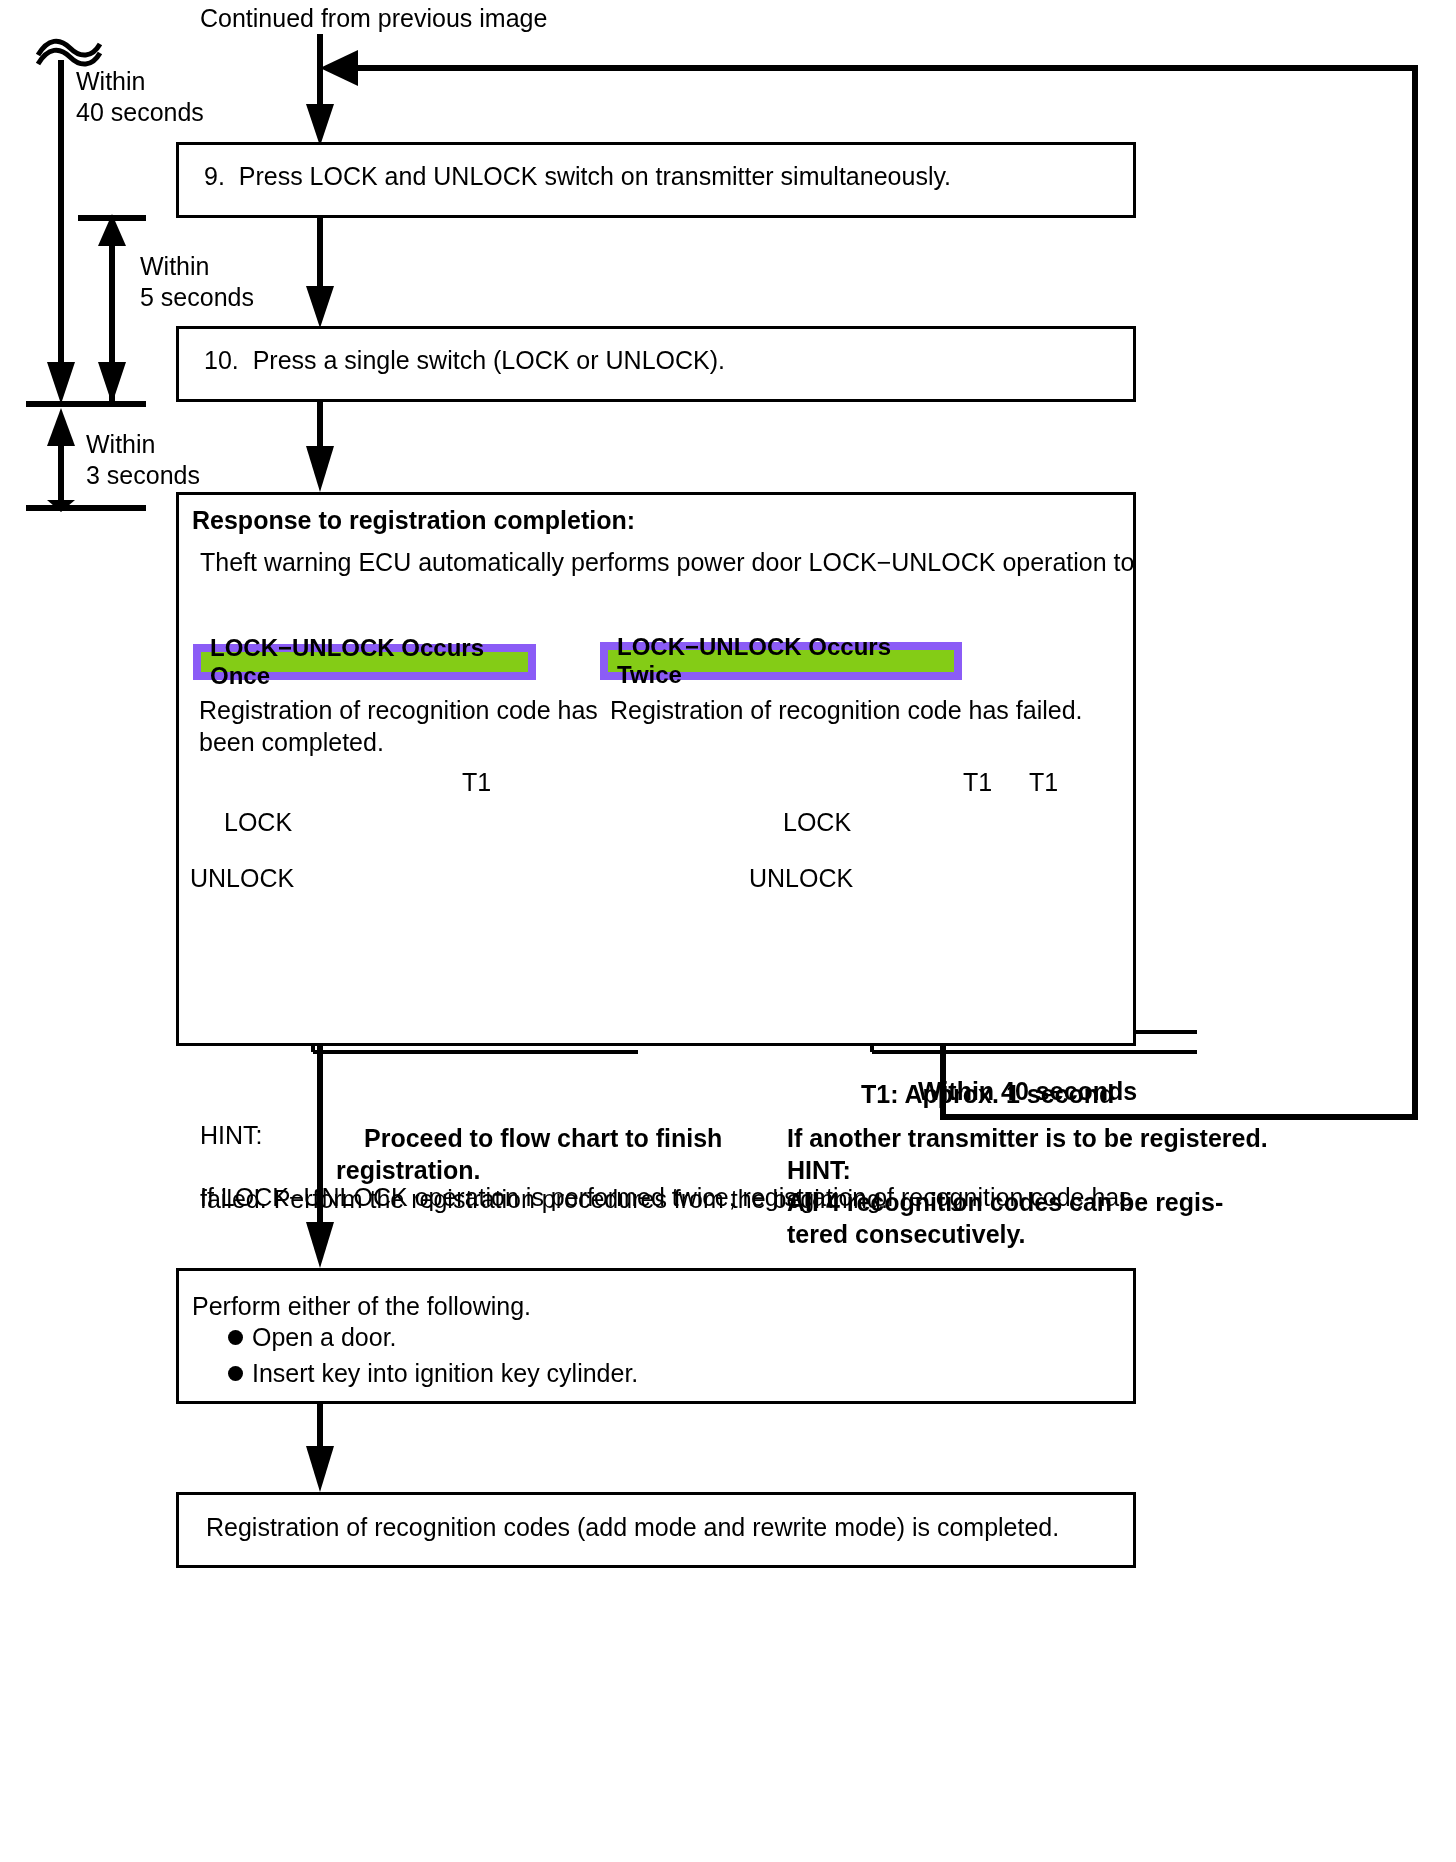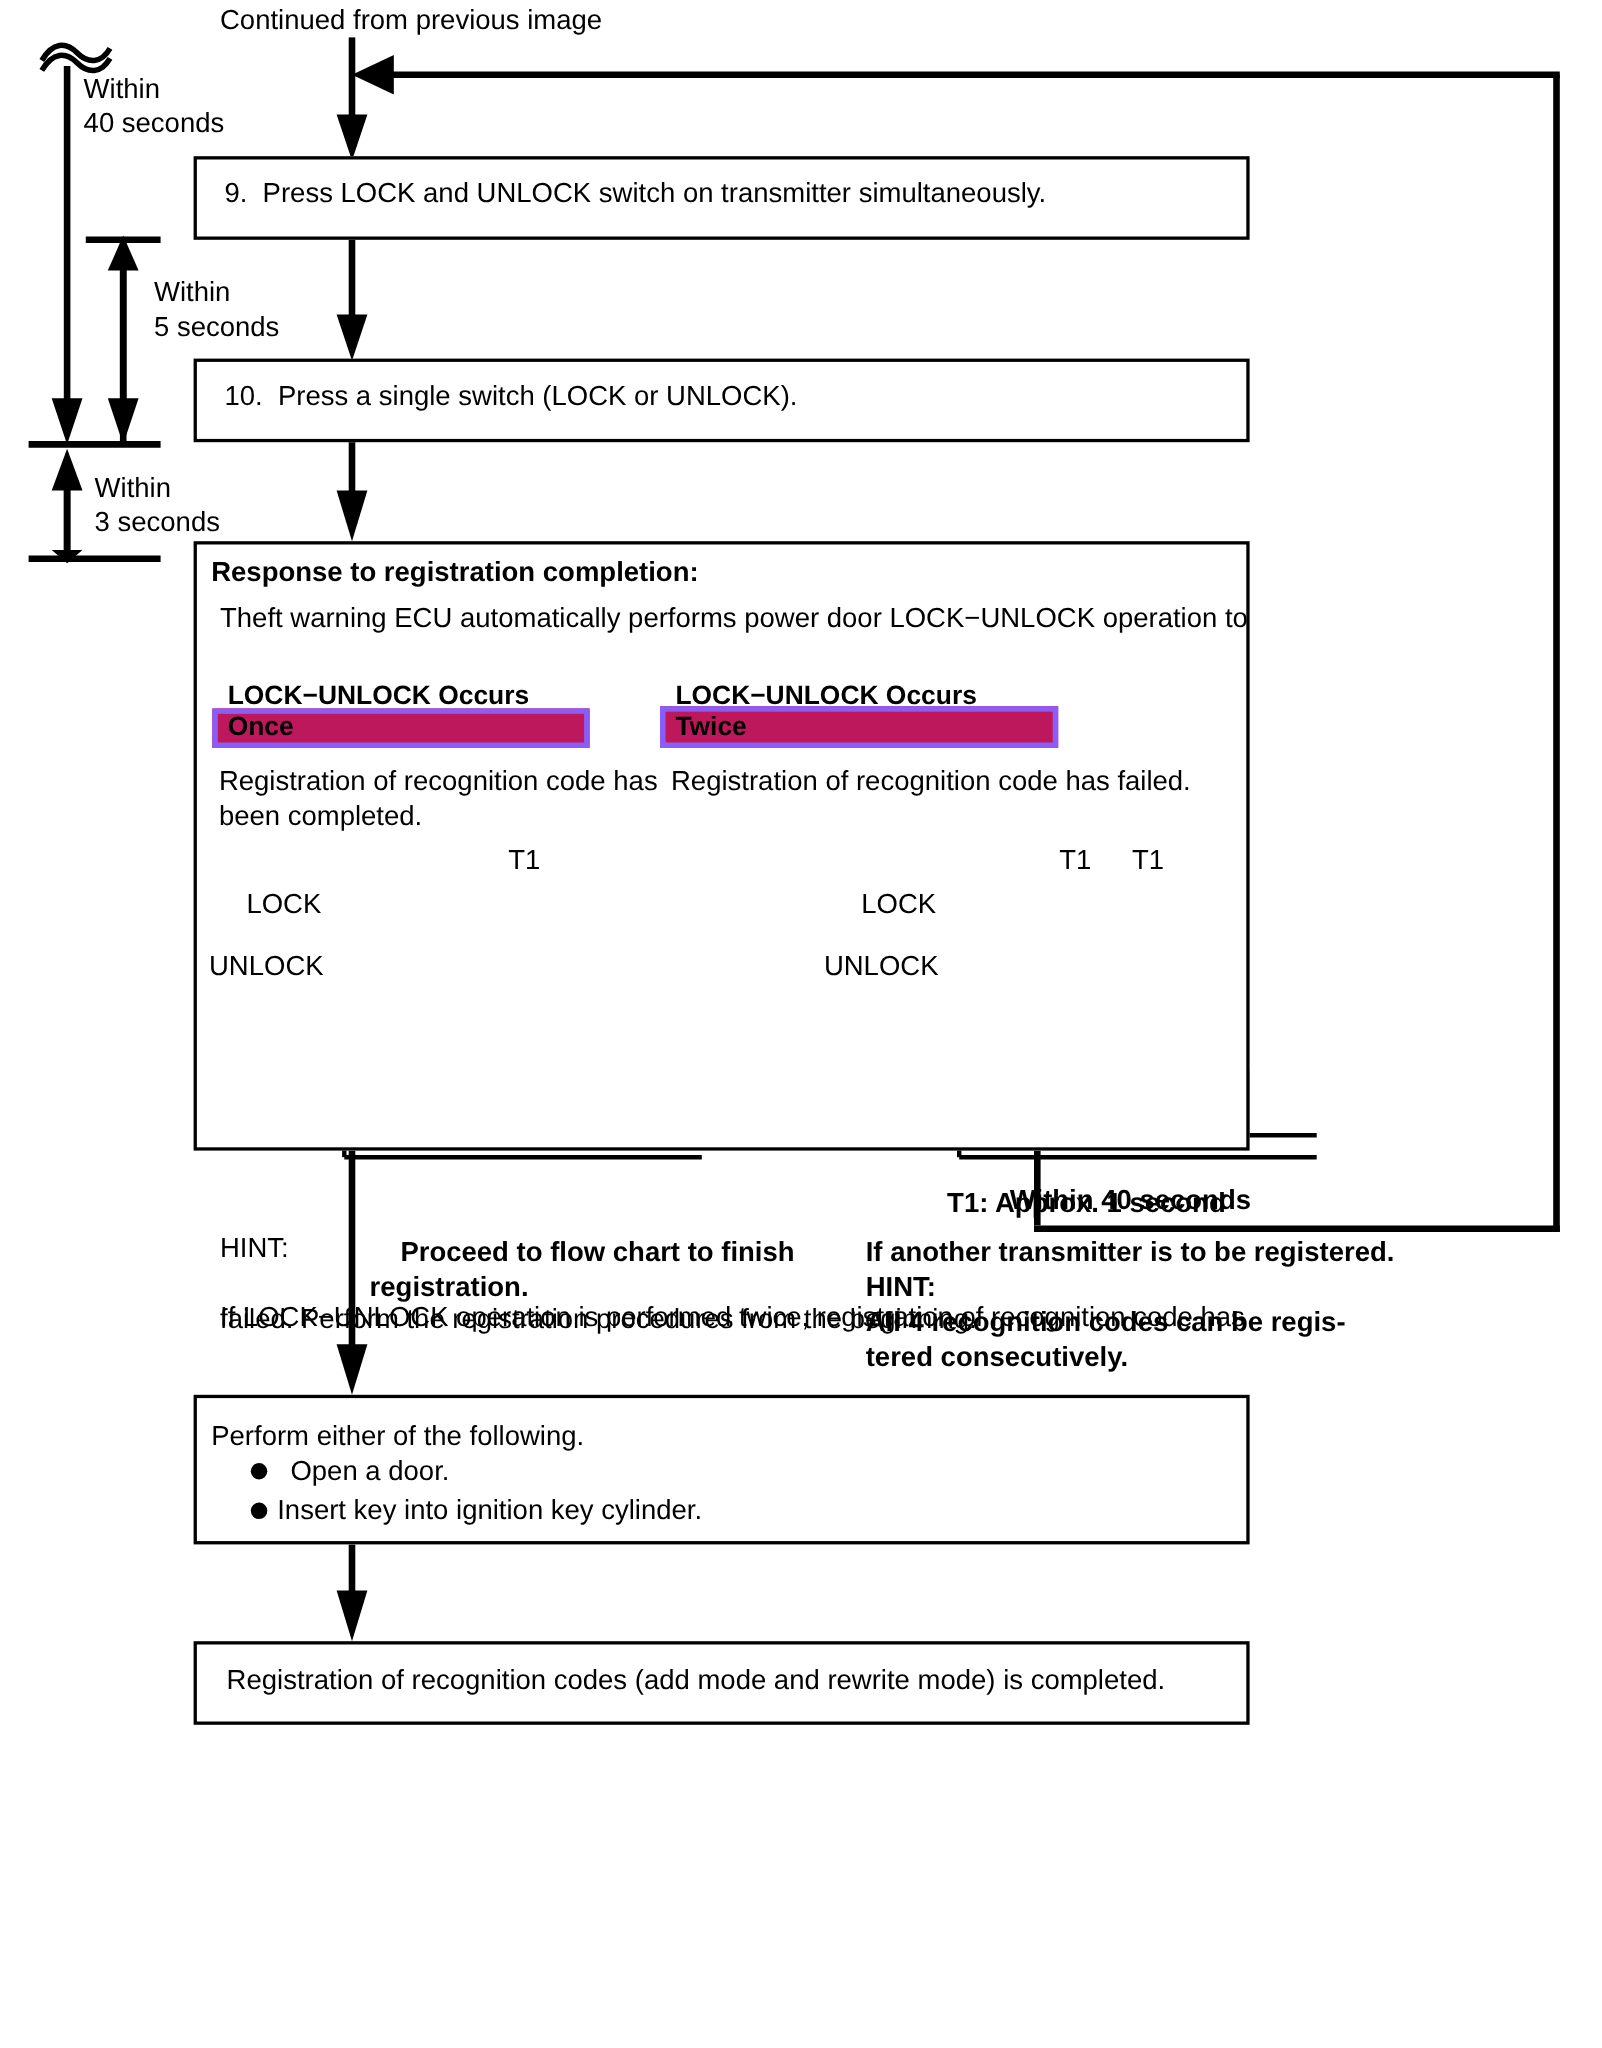--- a/index.html
+++ b/index.html
@@ -46,25 +46,25 @@
   .t-bolditem   { font-size: 25px; font-weight: bold; }
 
   .box {
     position: absolute;
     border: 3px solid #000;
     background: #fff;
     box-sizing: border-box;
   }
   .tagbox {
     position: absolute;
-    border: 5px solid #8b5cf6;
-    background: #be185d;
+    border: 8px solid #8b5cf6;
+    background: #84cc16;
     box-sizing: border-box;
     display: flex;
-    align-items: flex-end;
+    align-items: center;
     padding: 0 9px;
   }
   .bullet {
     position: absolute;
     width: 15px;
     height: 15px;
     border-radius: 50%;
     background: #000;
   }
 </style>
@@ -234,21 +234,21 @@
 
   <div class="txt t-note" style="left:787px; top:1122px;">If another transmitter is to be registered.</div>
   <div class="txt t-note" style="left:787px; top:1154px;">HINT:</div>
   <div class="txt t-note" style="left:787px; top:1186px;">All 4 recognition codes can be regis-</div>
   <div class="txt t-note" style="left:787px; top:1218px;">tered consecutively.</div>
 
   <div class="box" style="left:176px; top:1268px; width:960px; height:136px;"></div>
   <div class="txt t-body" style="left:192px; top:1290px;">Perform either of the following.</div>
 
   <span class="bullet" style="left:228px; top:1330px;"></span>
-  <div class="txt t-body" style="left:264px; top:1321px;">Open a door.</div>
+  <div class="txt t-body" style="left:252px; top:1321px;">Open a door.</div>
 
   <span class="bullet" style="left:228px; top:1366px;"></span>
   <div class="txt t-body" style="left:252px; top:1357px;">Insert key into ignition key cylinder.</div>
 
   <div class="box" style="left:176px; top:1492px; width:960px; height:76px;"></div>
   <div class="txt t-body" style="left:206px; top:1511px;">Registration of recognition codes (add mode and rewrite mode) is completed.</div>
 
 </div>
 
 </body></html>

